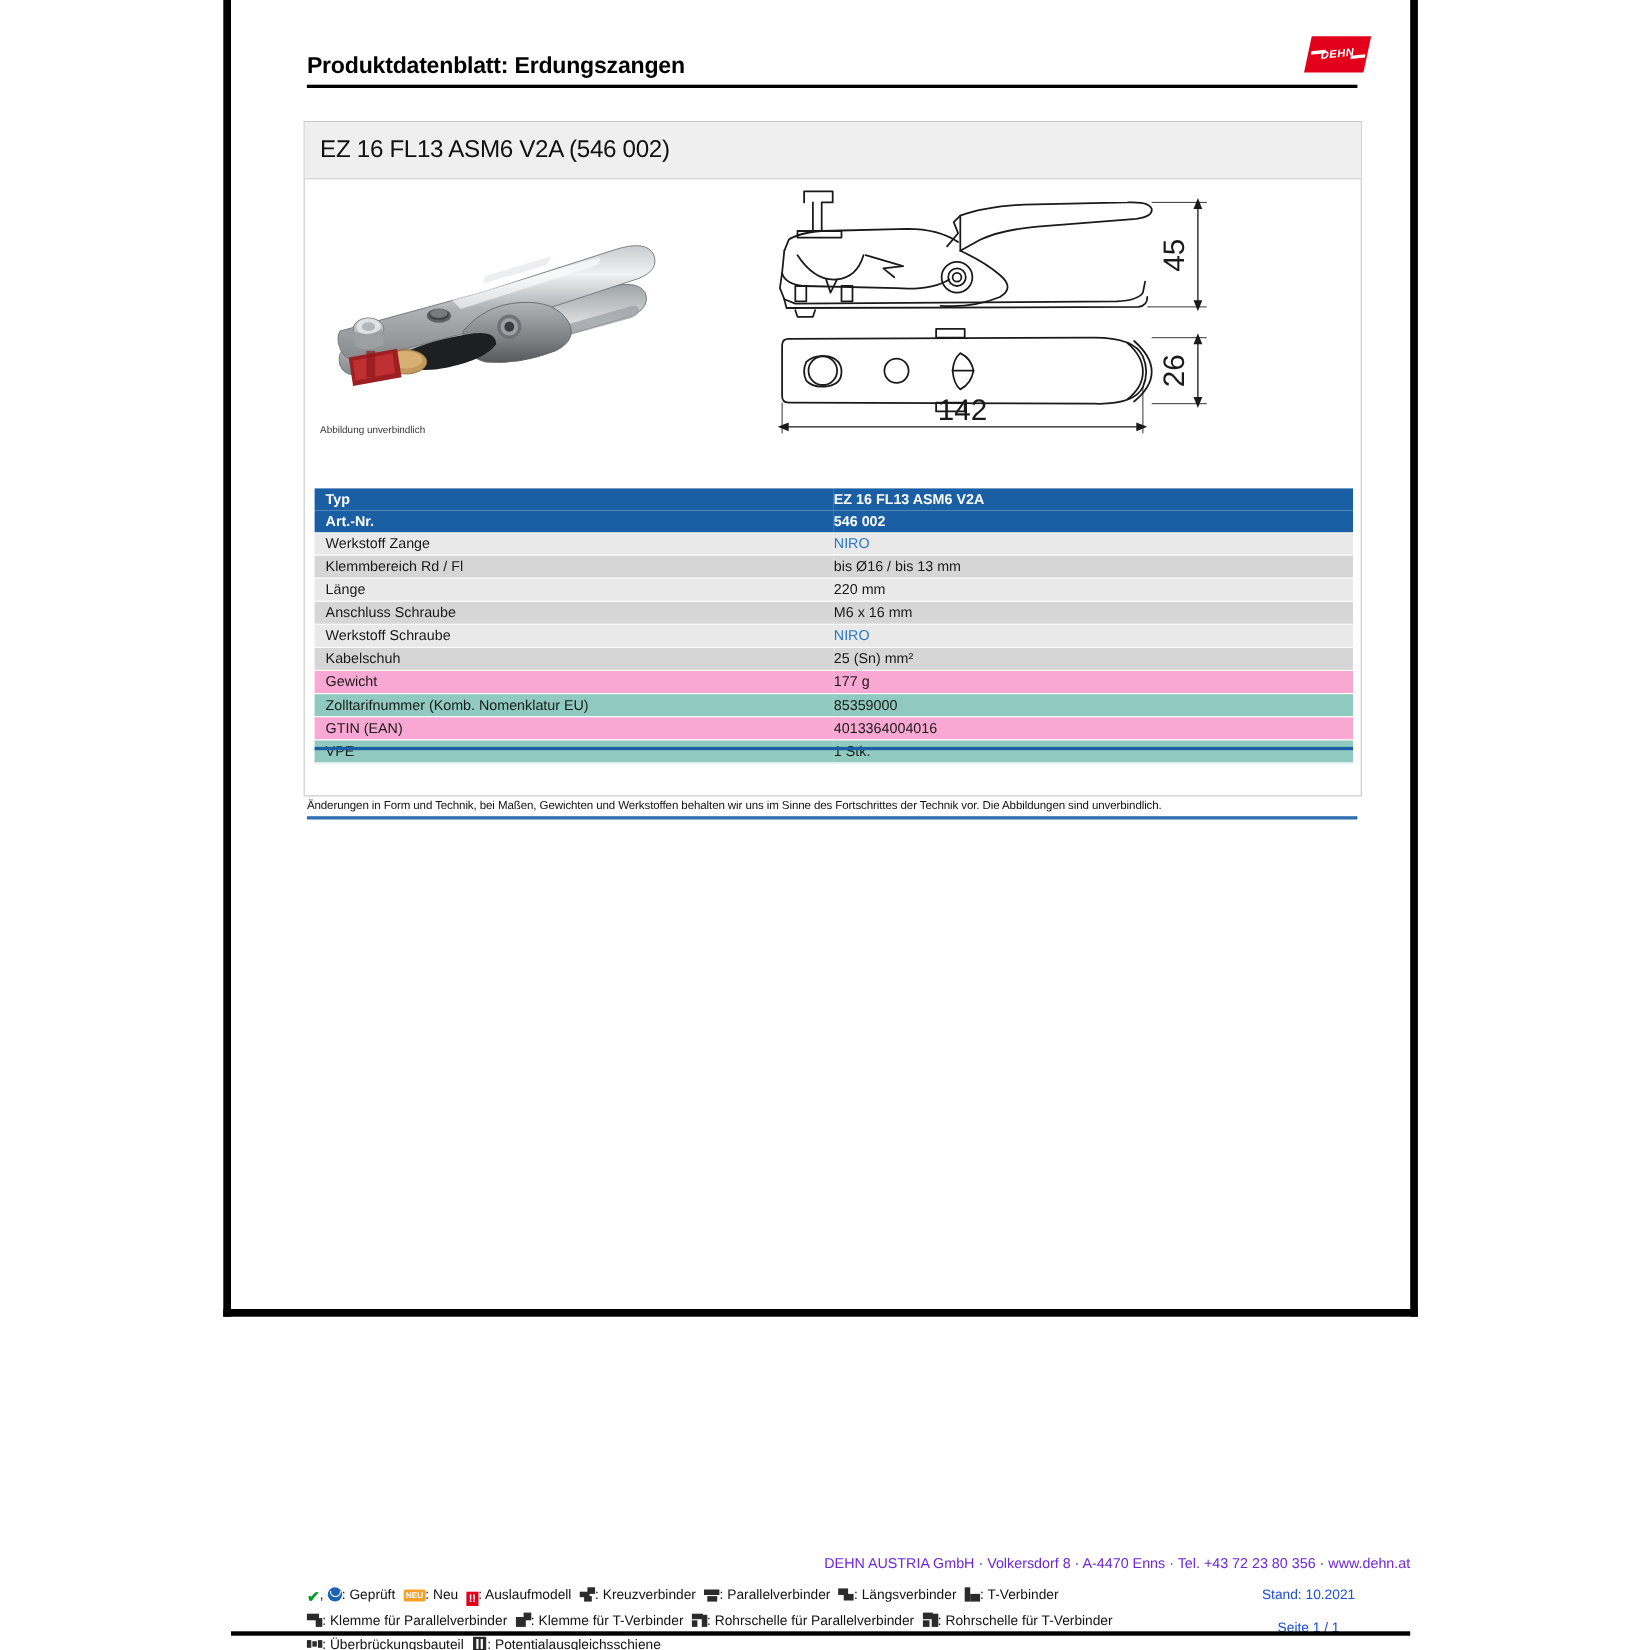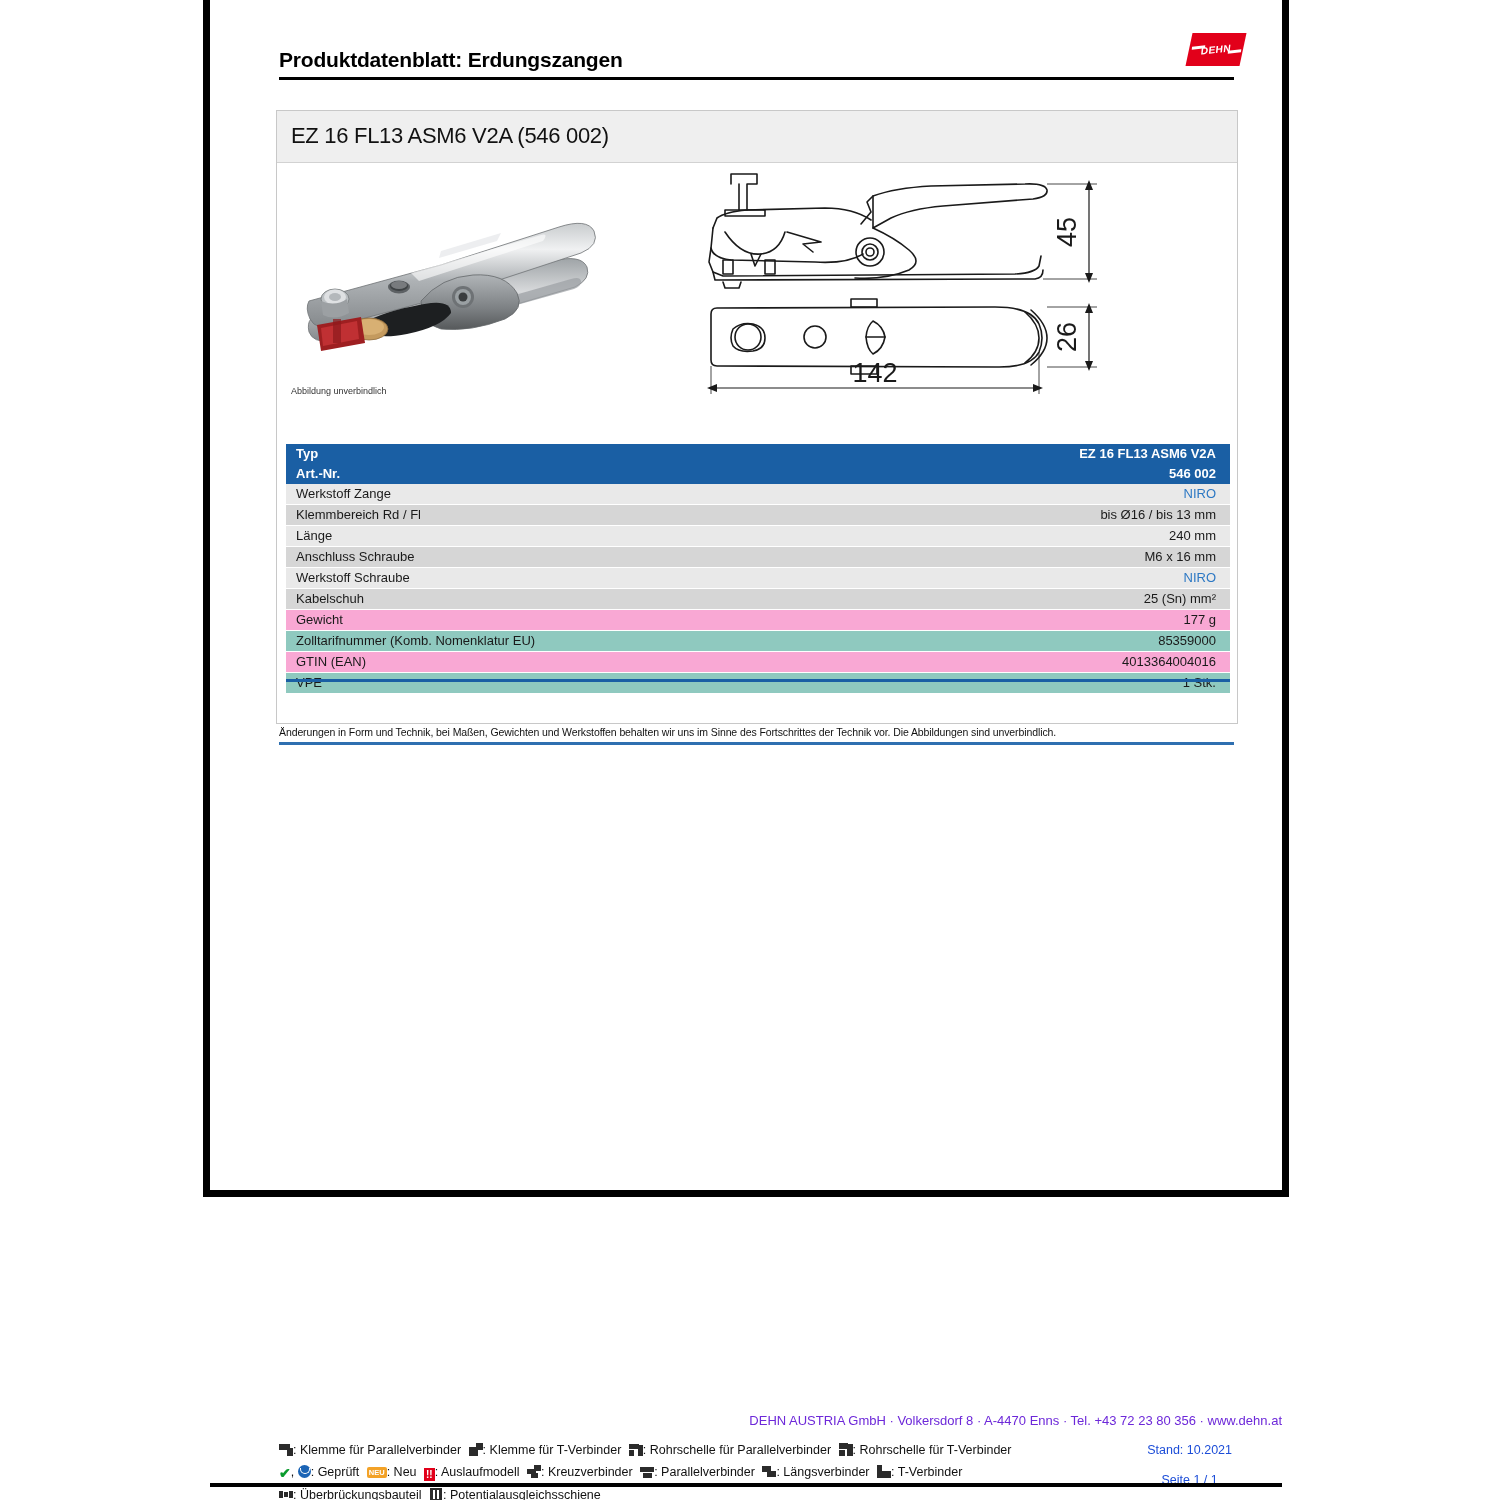--- a/index.html
+++ b/index.html
@@ -170,23 +170,23 @@
   }
   #spec-table td {
     font-size: 13px;
     color: #1a1a1a;
     padding: 0 0 0 10px;
     height: 20px;
     line-height: 20px;
     border-bottom: 1px solid #ffffff;
   }
   #spec-table td.val {
-    text-align: right;
+    text-align: left;
     padding-left: 0;
-    padding-right: 14px;
+    padding-right: 0;
   }
   #spec-table tr.hdr td {
     background: #1A5FA4;
     color: #ffffff;
     font-weight: bold;
     border-bottom: none;
   }
   #spec-table tr.g1 td { background: #E9E9E9; }
   #spec-table tr.g2 td { background: #D6D6D6; }
   #spec-table tr.t1 td { background: #f9a8d4; margin-top: 32px; }
@@ -495,21 +495,21 @@
         <tr class="g1">
               <td>Werkstoff Zange</td>
               <td class="val link-val">NIRO</td>
             </tr>
             <tr class="g2">
               <td>Klemmbereich Rd / Fl</td>
               <td class="val">bis Ø16 / bis 13 mm</td>
             </tr>
             <tr class="g1">
               <td>Länge</td>
-              <td class="val">240 mm</td>
+              <td class="val">220 mm</td>
             </tr>
             <tr class="g2">
               <td>Anschluss Schraube</td>
               <td class="val">M6 x 16 mm</td>
             </tr>
             <tr class="g1">
               <td>Werkstoff Schraube</td>
               <td class="val link-val">NIRO</td>
             </tr>
             <tr class="g2">
@@ -538,38 +538,38 @@
       <div id="table-underline"></div>
     </div>
 
     <div id="disclaimer">Änderungen in Form und Technik, bei Maßen, Gewichten und Werkstoffen behalten wir uns im Sinne des Fortschrittes der Technik vor. Die Abbildungen sind unverbindlich.</div>
     <div id="disclaimer-rule"></div>
 
     <div id="footer">
       <div id="footer-company">DEHN AUSTRIA GmbH · Volkersdorf 8 · A-4470 Enns · Tel. +43 72 23 80 356 · www.dehn.at</div>
 
       <div id="legend">
-        <div class="legend-line">
-          <span class="lg-icon ic-conn"><i style="left:0;top:1px;width:11px;height:6px;"></i><i style="left:8px;top:5px;width:6px;height:8px;"></i></span><span class="legend-item">: Klemme für Parallelverbinder</span>
-          <span class="lg-icon ic-conn"><i style="left:0;top:4px;width:9px;height:9px;"></i><i style="left:7px;top:0;width:7px;height:7px;"></i></span><span class="legend-item">: Klemme für T-Verbinder</span>
-          <span class="lg-icon ic-conn"><i style="left:0;top:1px;width:10px;height:5px;"></i><i style="left:0;top:7px;width:5px;height:6px;"></i><i style="left:9px;top:2px;width:5px;height:11px;"></i></span><span class="legend-item">: Rohrschelle für Parallelverbinder</span>
-          <span class="lg-icon ic-conn"><i style="left:0;top:0;width:9px;height:6px;"></i><i style="left:0;top:7px;width:6px;height:6px;"></i><i style="left:8px;top:1px;width:6px;height:12px;"></i></span><span class="legend-item">: Rohrschelle für T-Verbinder</span>
-        </div>
-
         <div class="legend-line">
           <span class="lg-icon ic-check">✔</span><span>, </span><span class="lg-icon ic-circle"></span><span class="legend-item">: Geprüft</span>
           <span class="lg-icon ic-neu">NEU</span><span class="legend-item">: Neu</span>
           <span class="lg-icon ic-warn">!!</span><span class="legend-item">: Auslaufmodell</span>
           <span class="lg-icon ic-conn"><i style="left:0;top:4px;width:9px;height:5px;"></i><i style="left:7px;top:0;width:7px;height:6px;"></i><i style="left:4px;top:8px;width:7px;height:5px;"></i></span><span class="legend-item">: Kreuzverbinder</span>
           <span class="lg-icon ic-conn"><i style="left:0;top:2px;width:14px;height:5px;"></i><i style="left:3px;top:8px;width:9px;height:5px;"></i></span><span class="legend-item">: Parallelverbinder</span>
           <span class="lg-icon ic-conn"><i style="left:0;top:1px;width:9px;height:6px;"></i><i style="left:5px;top:6px;width:9px;height:6px;"></i></span><span class="legend-item">: Längsverbinder</span>
           <span class="lg-icon ic-conn"><i style="left:0;top:0;width:5px;height:13px;"></i><i style="left:5px;top:6px;width:9px;height:7px;"></i></span><span class="legend-item">: T-Verbinder</span>
         </div>
 
         <div class="legend-line">
+          <span class="lg-icon ic-conn"><i style="left:0;top:1px;width:11px;height:6px;"></i><i style="left:8px;top:5px;width:6px;height:8px;"></i></span><span class="legend-item">: Klemme für Parallelverbinder</span>
+          <span class="lg-icon ic-conn"><i style="left:0;top:4px;width:9px;height:9px;"></i><i style="left:7px;top:0;width:7px;height:7px;"></i></span><span class="legend-item">: Klemme für T-Verbinder</span>
+          <span class="lg-icon ic-conn"><i style="left:0;top:1px;width:10px;height:5px;"></i><i style="left:0;top:7px;width:5px;height:6px;"></i><i style="left:9px;top:2px;width:5px;height:11px;"></i></span><span class="legend-item">: Rohrschelle für Parallelverbinder</span>
+          <span class="lg-icon ic-conn"><i style="left:0;top:0;width:9px;height:6px;"></i><i style="left:0;top:7px;width:6px;height:6px;"></i><i style="left:8px;top:1px;width:6px;height:12px;"></i></span><span class="legend-item">: Rohrschelle für T-Verbinder</span>
+        </div>
+
+        <div class="legend-line">
           <span class="lg-icon ic-conn"><i style="left:0;top:3px;width:14px;height:7px;"></i><i style="left:4px;top:1px;width:6px;height:11px;background:#ffffff;"></i><i style="left:5px;top:4px;width:4px;height:5px;"></i></span><span class="legend-item">: Überbrückungsbauteil</span>
           <span class="lg-icon ic-conn"><i style="left:1px;top:0;width:12px;height:13px;"></i><i style="left:4px;top:2px;width:1.5px;height:9px;background:#ffffff;"></i><i style="left:8px;top:2px;width:1.5px;height:9px;background:#ffffff;"></i></span><span class="legend-item">: Potentialausgleichsschiene</span>
         </div>
       </div>
 
       <div id="footer-meta">
         <div>Stand: 10.2021</div>
         <div>Seite 1 / 1</div>
       </div>
     </div>

